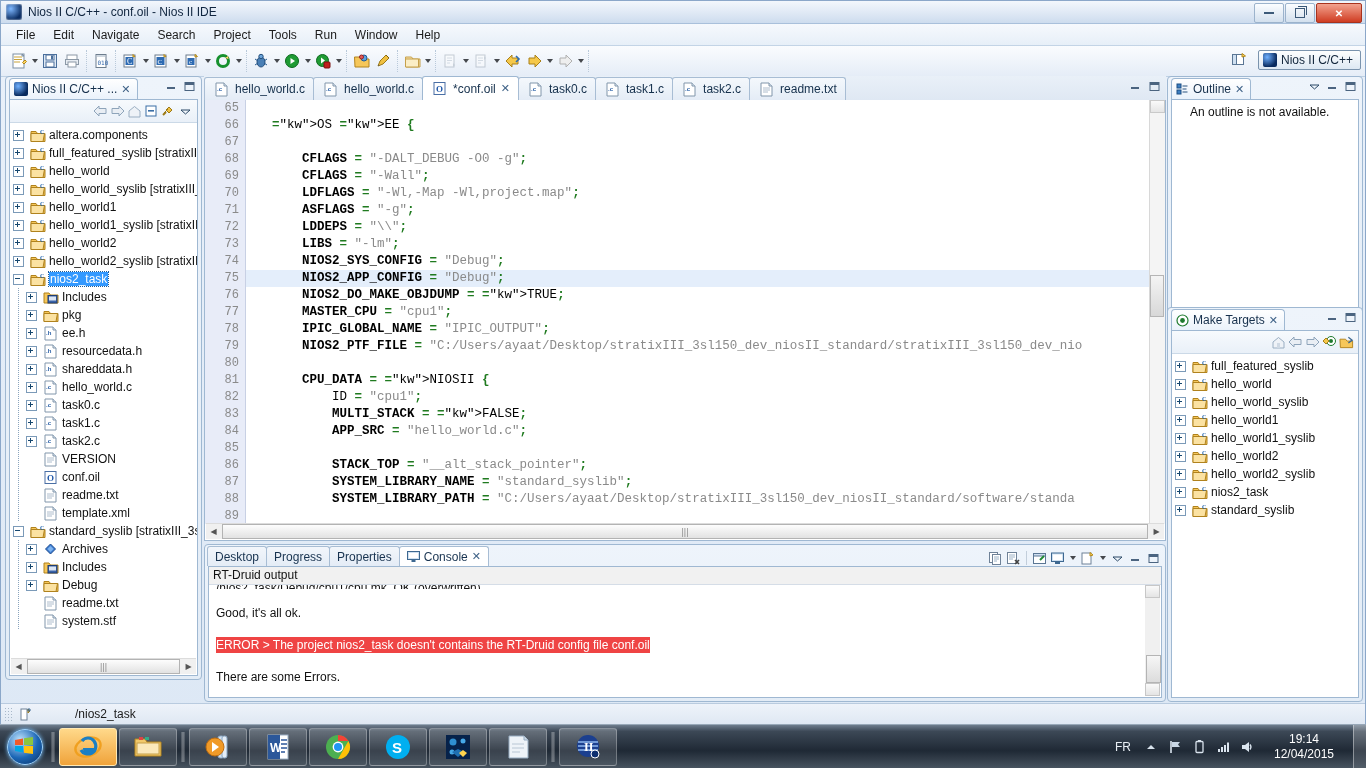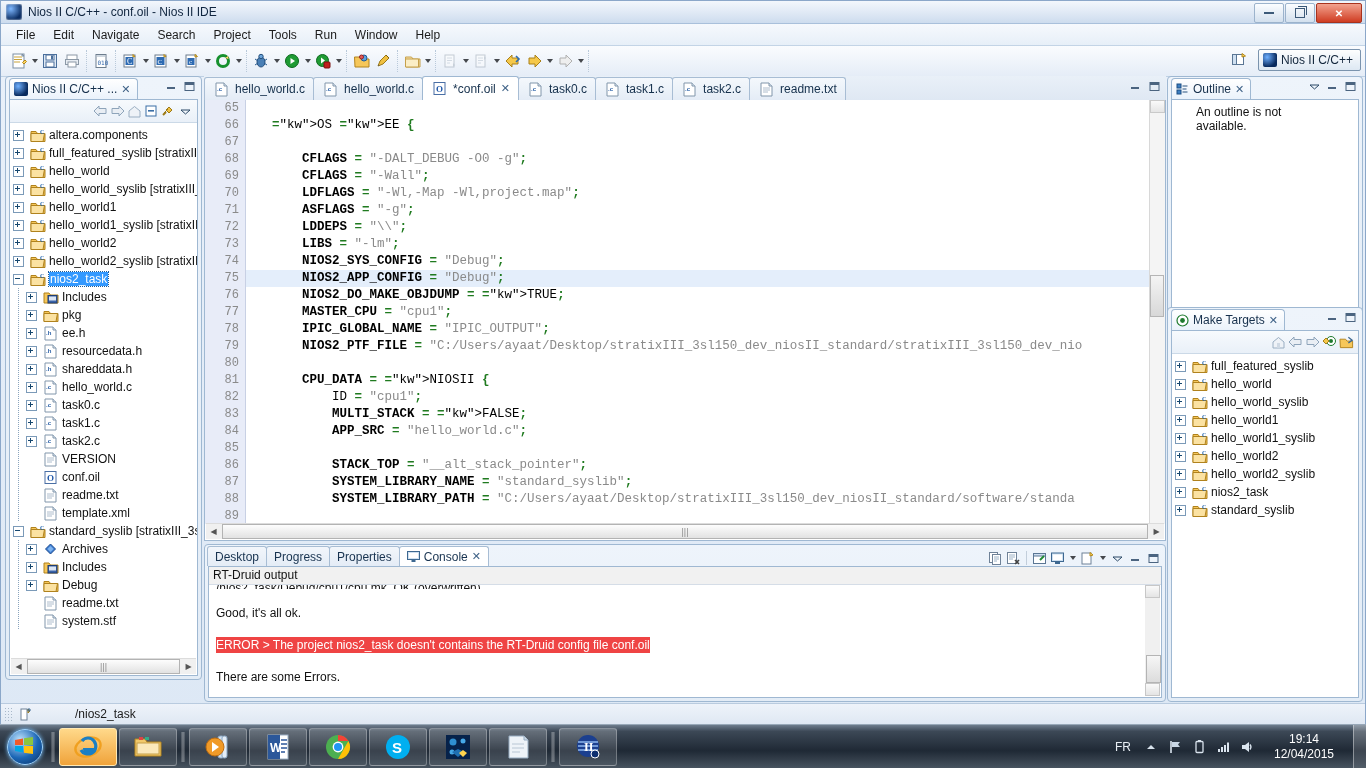--- a/index.html
+++ b/index.html
@@ -33,21 +33,21 @@
            border-bottom:1px solid #c3d4e6;display:flex;align-items:center;padding-left:6px;}
   .menubar .mi{padding:2px 9px;font-size:12px;color:#1b1b1b;}
   
   .toolbar{height:30px;background:linear-gradient(#fafcfe,#e5edf7);
            border-bottom:1px solid #bfd1e4;display:flex;align-items:center;padding-left:4px;position:relative;}
   .tb-grp{display:flex;align-items:center;padding:0 3px;border-right:1px dotted #b9c9da;height:22px;}
   .tb-grp:last-child{border-right:none;}
   .tbi{width:22px;height:22px;display:flex;align-items:center;justify-content:center;position:relative;}
   .arr{width:9px;height:22px;display:flex;align-items:center;justify-content:center;}
   .arr:after{content:"";border-left:3px solid transparent;border-right:3px solid transparent;border-top:4px solid #45484d;}
-  .persp{position:absolute;right:4px;top:3px;display:flex;gap:8px;}
+  .persp{position:absolute;right:4px;top:3px;display:flex;align-items:center;gap:8px;}
   .persp-btn{display:flex;align-items:center;gap:4px;border:1px solid #7a93ad;border-radius:2px;
              background:linear-gradient(#fdfefe,#dde8f3);padding:2px 7px 2px 4px;font-size:12px;color:#12263c;}
   .nios-ico{width:14px;height:14px;border-radius:2px;background:radial-gradient(circle at 30% 30%,#6fb0ff,#082a5e 70%);}
   
   .wb{position:absolute;left:0;top:73px;right:0;bottom:20px;}
   
   .view{position:absolute;background:linear-gradient(#eef4fb,#e3ecf6);
         border:1px solid #9fb8d2;border-radius:4px;box-sizing:border-box;}
   .vtabs{height:22px;position:relative;display:flex;align-items:flex-end;padding-left:3px;}
   .vtab{display:flex;align-items:center;gap:4px;height:20px;padding:0 6px 0 4px;
@@ -112,21 +112,21 @@
   .cbody{position:absolute;left:3px;right:3px;top:21px;bottom:3px;background:#fff;border:1px solid #9fb8d2;box-sizing:border-box;}
   .ctitle{height:17px;line-height:17px;padding-left:4px;font-size:12px;color:#111;
           background:#f1f1f1;border-bottom:1px solid #d5dde7;}
   .cout{position:absolute;left:1px;right:17px;top:18px;bottom:1px;overflow:hidden;
         font-size:12px;color:#111;padding:2px 0 0 6px;line-height:16px;}
   .cout .cl{white-space:pre;height:16px;}
   .cout .err{background:#ef4444;color:#fff;display:inline-block;}
   
   #outline-view{right:2px;top:2px;width:196px;height:287px;}
   #make-targets-view{right:2px;top:233px;width:196px;bottom:2px;}
-  .outline-text{padding:5px 24px;font-size:12px;color:#111;}
+  .outline-text{padding:5px 18px;font-size:12px;color:#111;}
   
   .statusbar{position:absolute;left:0;right:0;bottom:0;height:20px;
              background:linear-gradient(#eef3fa,#dfe8f3);border-top:1px solid #b9cbdf;
              display:flex;align-items:center;font-size:12px;color:#1b1b1b;}
   .grip{width:8px;height:14px;margin-left:3px;
         background-image:radial-gradient(#a8b8c9 0.8px,transparent 0.9px);background-size:3px 3px;}
   .st-ico{width:15px;height:15px;margin:0 6px;position:relative;}
   
   .taskbar{position:absolute;left:0;bottom:0;width:1366px;height:43px;
            background:linear-gradient(#6e7d8d,#3c4856 15%,#1f2935 60%,#47535f);

